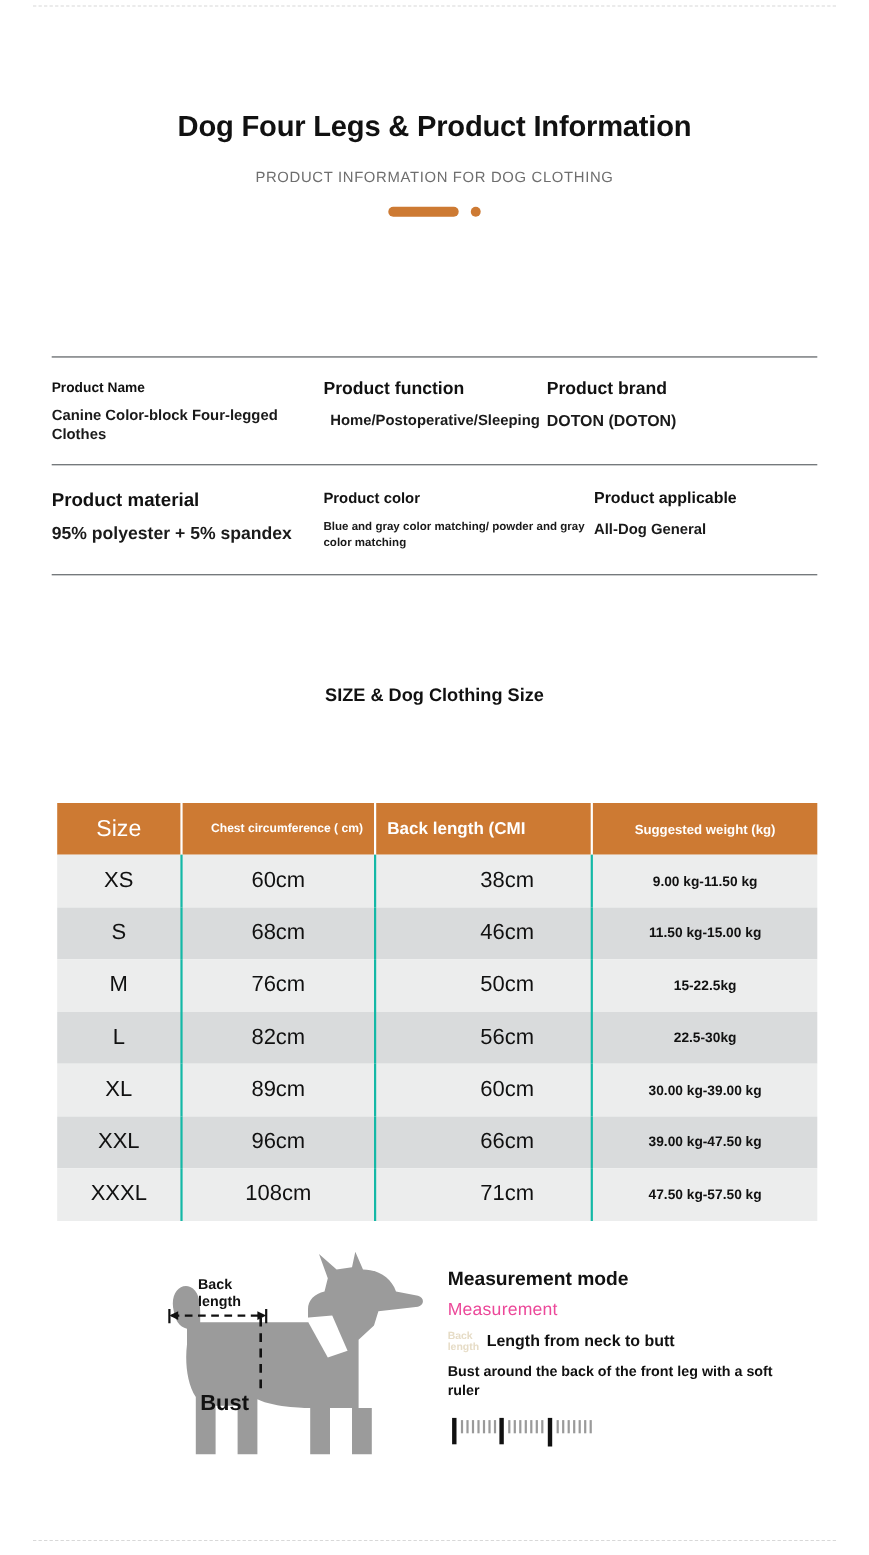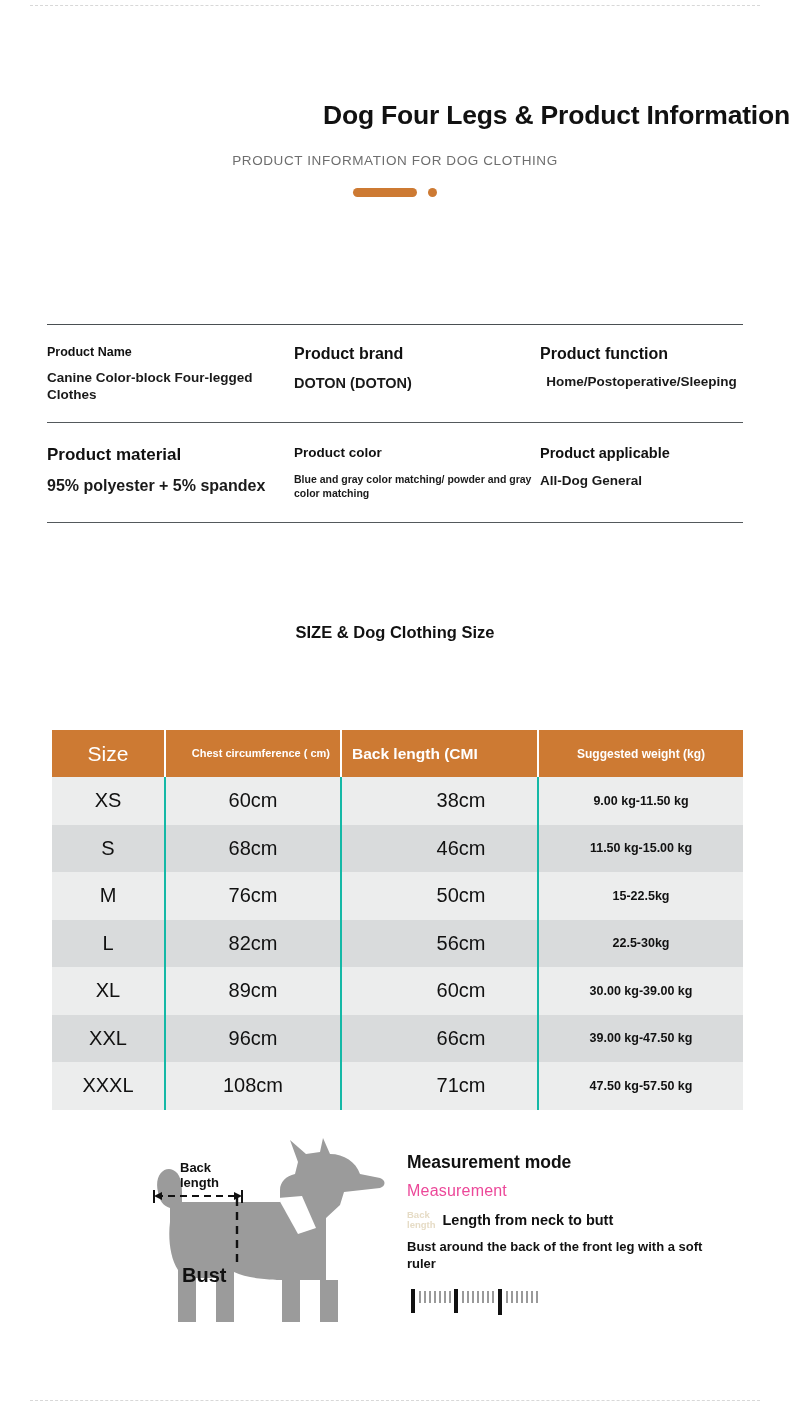--- a/index.html
+++ b/index.html
@@ -28,21 +28,20 @@
 
   
   .header { position: absolute; top: 100px; left: 0; width: 790px; text-align: center; }
 
   .main-title {
     font-size: 26.5px;
     font-weight: bold;
     color: #111111;
     letter-spacing: -0.2px;
     line-height: 1.2;
-    text-align: right;
   }
 
   .subtitle {
     margin-top: 21px;
     font-size: 13.5px;
     color: #6e6e6e;
     letter-spacing: 0.6px;
     font-weight: 400;
   }
 
@@ -249,27 +248,27 @@
 
   <div class="info-section">
 
     <div class="rule"></div>
 
     <div class="info-row r1">
       <div class="info-cell c1">
         <div class="info-label">Product Name</div>
         <div class="info-value">Canine Color-block Four-legged Clothes</div>
       </div>
+      <div class="info-cell c3">
+        <div class="info-label">Product function</div>
+        <div class="info-value">Home/Postoperative/Sleeping</div>
+      </div>
       <div class="info-cell c2">
         <div class="info-label">Product brand</div>
         <div class="info-value">DOTON (DOTON)</div>
-      </div>
-      <div class="info-cell c3">
-        <div class="info-label">Product function</div>
-        <div class="info-value">Home/Postoperative/Sleeping</div>
       </div>
     </div>
 
     <div class="rule light"></div>
 
     <div class="info-row r2">
       <div class="info-cell c1">
         <div class="info-label">Product material</div>
         <div class="info-value">95% polyester + 5% spandex</div>
       </div>

